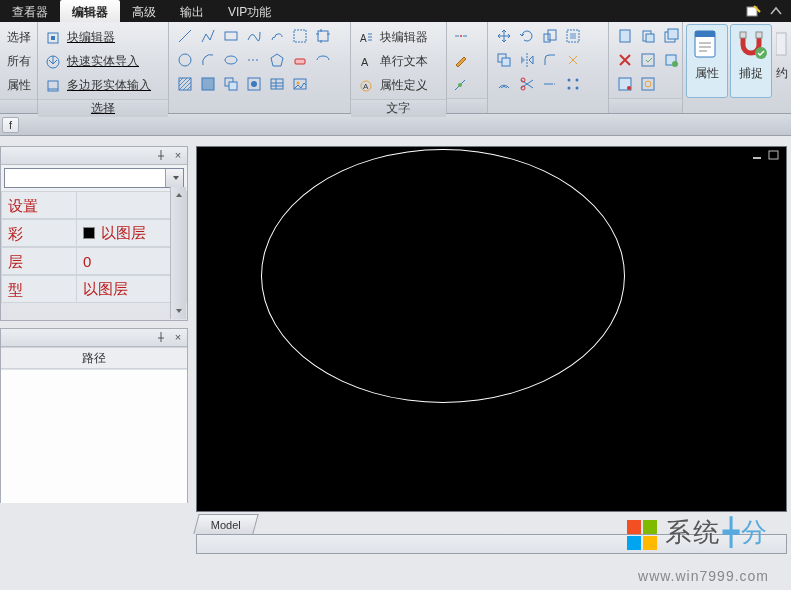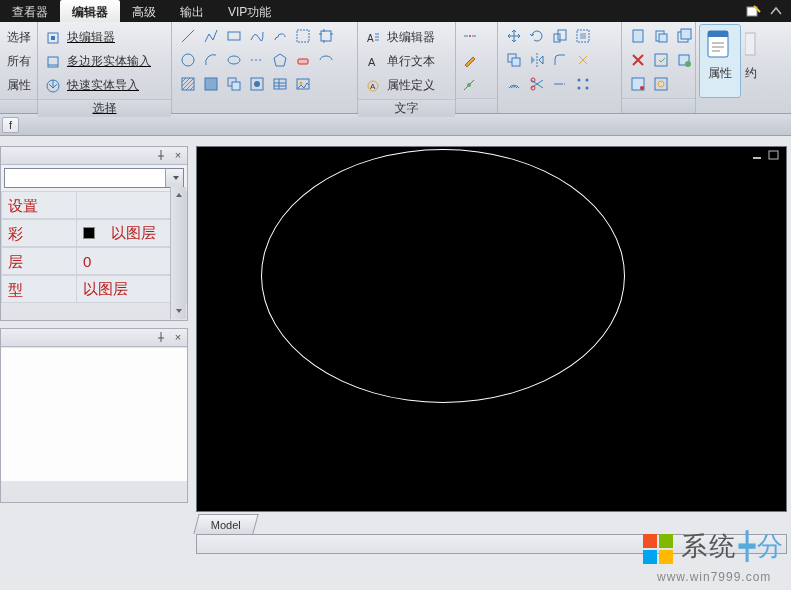--- a/index.html
+++ b/index.html
@@ -40,49 +40,49 @@
 .palette .titlebar { height:18px; background:linear-gradient(#eceef2,#dadde3); border-bottom:1px solid #b5bac3; display:flex; align-items:center; justify-content:flex-end; padding:0 3px; gap:4px;}
 .palette .titlebar .pin { width:12px; height:12px; }
 .palette .titlebar .x { width:12px; height:12px; font-size:11px; color:#555; text-align:center; line-height:11px; }
 .palette1 { top:10px; height:175px; }
 .palette1 .combo { margin:3px; height:20px; background:#fff; border:1px solid #7e889a; display:flex; align-items:center; }
 .palette1 .combo .cb-btn { margin-left:auto; width:18px; height:100%; background:linear-gradient(#f2f3f6,#d6dae1); border-left:1px solid #9aa0ab; display:flex; align-items:center; justify-content:center;}
 .palette1 .grid { margin-top:2px; }
 .palette1 .grow { display:flex; height:28px; }
 .palette1 .gcell { border:1px solid #cfd3da; font-size:15px; color:#b91c1c; padding:5px 6px; background:#e7eaee; }
 .palette1 .gcell.k { width:76px; }
-.palette1 .gcell.v { flex:1; border-left:none; display:flex; align-items:center; gap:16px;}
+.palette1 .gcell.v { flex:1; border-left:none; display:flex; align-items:center; gap:6px;}
 .palette1 .scroll { position:absolute; right:1px; top:40px; bottom:1px; width:16px; background:linear-gradient(90deg,#e1e3e8,#cfd3da); border-left:1px solid #b5bac3; display:flex; flex-direction:column; align-items:center; }
 .palette1 .scroll .arr { height:16px; width:100%; display:flex; align-items:center; justify-content:center; }
 
 .palette2 { top:192px; height:175px; }
 .palette2 .pathhdr { height:22px; border:1px solid #cfd3da; border-left:none; border-right:none; background:#eceef2; text-align:center; font-size:12px; color:#333; line-height:21px;}
 .palette2 .body2 { flex:1; background:#fdfdfe; height:134px; border-top:1px solid #e1e3e8;}
 
 
 .viewport { position:absolute; left:196px; top:10px; right:4px; bottom:78px; background:#000; border:1px solid #707580; }
 .viewport .circle { position:absolute; left:64px; top:2px; width:364px; height:254px; border:1px solid #fff; border-radius:50%; }
 .viewport .winicons { position:absolute; top:3px; right:4px; display:flex; gap:2px; }
 .viewport .winicons .wi { width:14px; height:12px; color:#bbb; font-size:11px; text-align:center; }
 
 
 .tabsrow { position:absolute; left:196px; right:4px; bottom:56px; height:22px; display:flex; align-items:flex-end; }
 .modeltab { height:20px; padding:0 14px; font-size:11px; color:#333; background:linear-gradient(#f4f5f7,#d8dbe1); border:1px solid #9aa0ab; border-bottom:none; transform:skewX(-15deg); display:flex; align-items:center;}
 .modeltab span{ transform:skewX(15deg);}
 .cmdline { position:absolute; left:196px; right:4px; bottom:36px; height:20px; background:linear-gradient(#eceef1,#dfe2e8); border:1px solid #9aa0ab;}
 
 
-.watermark { position:absolute; right:6px; bottom:6px; text-align:center; pointer-events:none; }
+.watermark { position:absolute; right:22px; bottom:6px; text-align:right; pointer-events:none; }
 .watermark .logo { display:flex; align-items:flex-end; justify-content:flex-end; gap:8px; }
 .watermark .sq4 { display:grid; grid-template-columns:14px 14px; grid-template-rows:14px 14px; gap:2px;}
 .watermark .sq4 div{ }
 .watermark .txt { font-size:26px; font-weight:300; color:#555; letter-spacing:2px;}
 .watermark .slash { font-size:26px; color:#56aadd; font-weight:bold; margin:0 2px;}
 .watermark .en { color:#56aadd; }
-.watermark .url { font-size:12px; color:#888; letter-spacing:1px; margin-top:6px;}
+.watermark .url { font-size:14px; color:#888; letter-spacing:1px; margin-top:18px;}
 
 svg { display:block; }
 </style>
 </head>
 <body>
 
 <div class="menubar">
   <div class="tab">查看器</div>
   <div class="tab active">编辑器</div>
   <div class="tab">高级</div>
@@ -130,34 +130,34 @@
               <svg width="14" height="14">
                 <rect x="2" y="2" width="10" height="10" fill="none" stroke="#3a7bbf"></rect>
                 <rect x="5" y="5" width="4" height="4" fill="#3a7bbf"></rect>
               </svg>
             </span>
         <span>块编辑器</span>
       </div>
       <div class="list-item">
         <span class="sic">
               <svg width="14" height="14">
+                <path d="M7 1 v8 M3 5 l4 4 4-4" stroke="#3a7bbf" fill="none"></path>
+                <circle cx="7" cy="7" r="6" fill="none" stroke="#3a7bbf"></circle>
+              </svg>
+            </span>
+        <span>快速实体导入</span>
+      </div>
+      <div class="list-item">
+        <span class="sic">
+              <svg width="14" height="14">
                 <rect x="2" y="2" width="10" height="10" fill="none" stroke="#3a7bbf"></rect>
                 <path d="M2 10 h10" stroke="#3a7bbf"></path>
               </svg>
             </span>
         <span>多边形实体输入</span>
-      </div>
-      <div class="list-item">
-        <span class="sic">
-              <svg width="14" height="14">
-                <path d="M7 1 v8 M3 5 l4 4 4-4" stroke="#3a7bbf" fill="none"></path>
-                <circle cx="7" cy="7" r="6" fill="none" stroke="#3a7bbf"></circle>
-              </svg>
-            </span>
-        <span>快速实体导入</span>
       </div>
     </div>
       </div>
     <div class="label">选择</div>
   </div>
 
   <div class="group" style="width:186px;">
     <div class="body">
         <div class="col" style="padding:4px 6px; gap:4px;">
       <div class="row-icons">
@@ -488,20 +488,32 @@
       <div class="bigbtn hi">
         <div class="bicon">
             <svg width="32" height="32">
               <rect x="4" y="2" width="20" height="26" rx="2" fill="#fff" stroke="#3a7bbf"></rect>
               <rect x="4" y="2" width="20" height="6" fill="#3a7bbf"></rect>
               <path d="M8 14h12M8 18h12M8 22h8" stroke="#888"></path>
             </svg>
           </div>
         <span>属性</span>
       </div>
+      <div class="bigbtn hi">
+        <div class="bicon">
+            <svg width="32" height="32">
+              <path d="M8 6v10a8 8 0 0 0 16 0V6" stroke="#cc3333" stroke-width="5" fill="none" stroke-linecap="round"></path>
+              <rect x="5" y="3" width="6" height="6" fill="#ddd" stroke="#888"></rect>
+              <rect x="21" y="3" width="6" height="6" fill="#ddd" stroke="#888"></rect>
+              <circle cx="26" cy="24" r="6" fill="#5fae5f"></circle>
+              <path d="M23 24l2 2 4-4" stroke="#fff" stroke-width="1.5" fill="none"></path>
+            </svg>
+          </div>
+        <span>捕捉</span>
+      </div>
       <div class="bigbtn" style="width:16px;">
         <div class="bicon" style="width:12px;">
             <svg width="12" height="32">
               <rect x="0" y="4" width="10" height="22" fill="#eceef1" stroke="#b5bac3"></rect>
             </svg>
           </div>
         <span>约</span>
       </div>
     </div>
   </div>
@@ -571,20 +583,21 @@
 
   <div class="palette palette2">
     <div class="titlebar">
       <span class="pin">
           <svg width="10" height="10">
             <path d="M5 0v6M2 6h6M5 6v4" stroke="#555"></path>
           </svg>
         </span>
       <span class="x">×</span>
     </div>
+    <div class="pathhdr">路径</div>
     <div class="body2"></div>
   </div>
 
   <div class="viewport">
     <div class="winicons">
       <div class="wi">
           <svg width="12" height="10">
             <rect x="1" y="7" width="8" height="2" fill="#bbb"></rect>
           </svg>
         </div>

